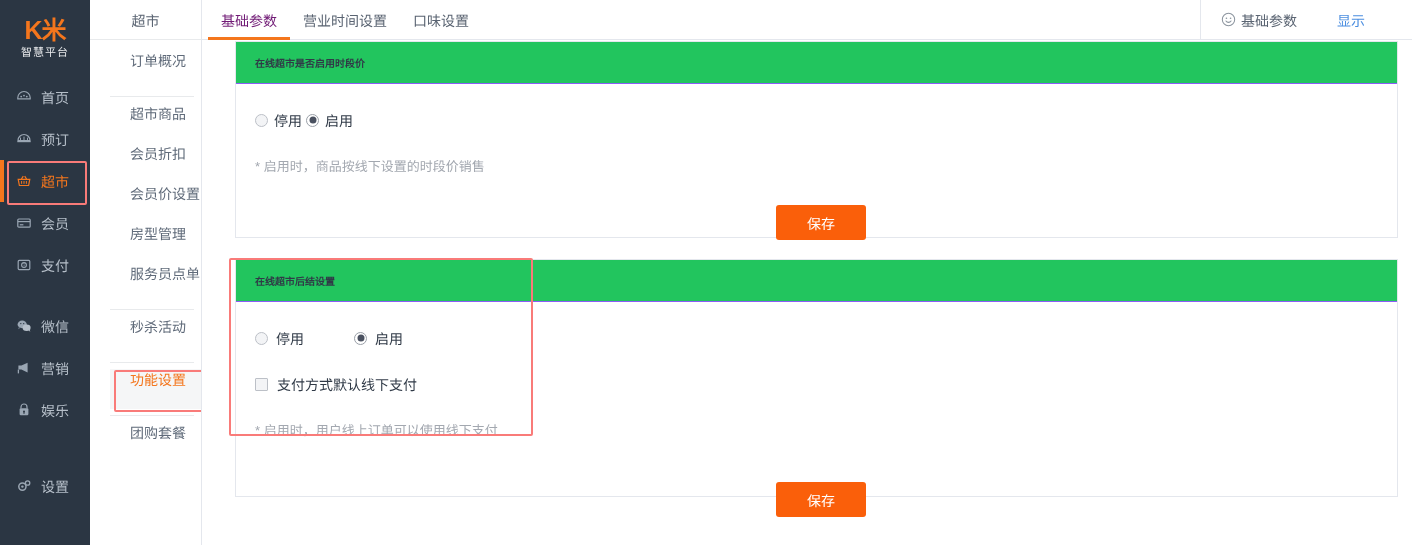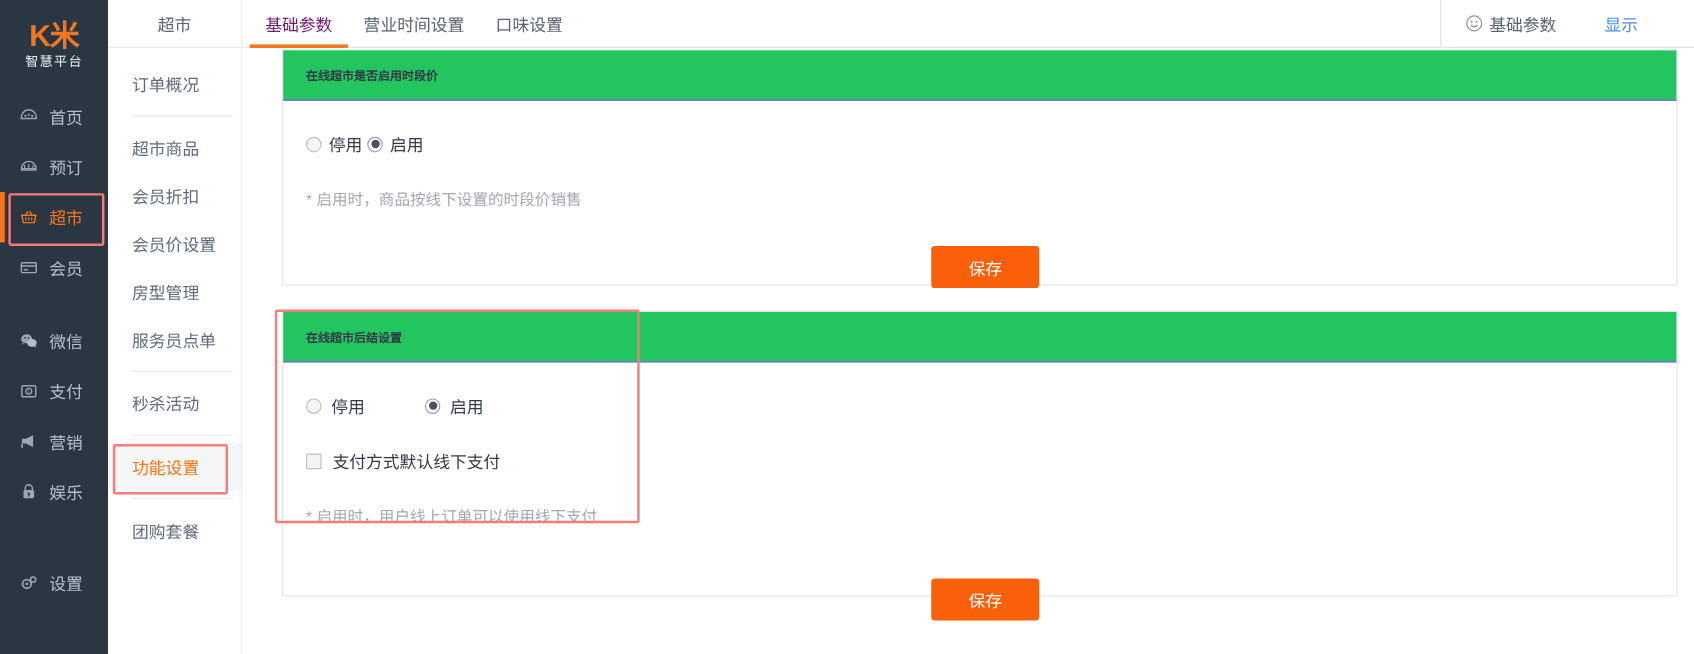--- a/index.html
+++ b/index.html
@@ -82,25 +82,26 @@
   .submenu-title {
     height: 40px;
     display: flex; align-items: center; justify-content: center;
     font-size: 14px; color: #5a6472;
     border-bottom: 1px solid #e8eaec;
   }
   .sm-list { padding-top: 10px; }
   .sm-item {
     position: relative;
     height: 40px;
-    display: flex; align-items: center;
+    display: flex; align-items: flex-start;
     padding-left: 20px;
     font-size: 14px;
     color: #606b7a;
     cursor: pointer;
+    margin-left: 20px;
   }
   .sm-item.active { color: #f4761d; background: #f5f6f7; }
   .sm-item.active::after {
     content: "";
     position: absolute; left: 4px; top: 1px;
     width: 92px; height: 38px;
     border: 2px solid #f97b79;
     border-radius: 2px;
     pointer-events: none;
   }
@@ -291,43 +292,43 @@
         <span class="ri">
           <svg viewBox="0 0 16 16" width="16" height="16">
               <rect x="1.8" y="4" width="12.4" height="8.2" rx="1" fill="none" stroke="#9aa6b3" stroke-width="1.2"></rect>
               <line x1="1.8" y1="6.6" x2="14.2" y2="6.6" stroke="#9aa6b3" stroke-width="1.2"></line>
               <line x1="3.8" y1="9.8" x2="7.4" y2="9.8" stroke="#9aa6b3" stroke-width="1.2"></line>
             </svg>
         </span>
         <span>会员</span>
       </div>
 
+      <div class="rail-item">
+        <span class="ri">
+          <svg viewBox="0 0 16 16" width="16" height="16">
+              <rect x="2.2" y="3.4" width="11.6" height="9.2" rx="1" fill="none" stroke="#9aa6b3" stroke-width="1.2"></rect>
+              <circle cx="8" cy="8" r="2.4" fill="none" stroke="#9aa6b3" stroke-width="1.1"></circle>
+              <text x="8" y="9.4" font-size="3.6" fill="#9aa6b3" text-anchor="middle" font-family="sans-serif">1</text>
+            </svg>
+        </span>
+        <span>支付</span>
+      </div>
+
       <div class="rail-item gap-top">
         <span class="ri">
           <svg viewBox="0 0 16 16" width="16" height="16">
               <ellipse cx="6.2" cy="6.4" rx="4.6" ry="3.8" fill="#9aa6b3"></ellipse>
               <path d="M4.1 9.8 2.4 11.3l.5-2z" fill="#9aa6b3"></path>
               <ellipse cx="10.6" cy="9.7" rx="4" ry="3.3" fill="#b6bfc9"></ellipse>
               <path d="M12.6 12.5 14.3 13.8l-.5-1.8z" fill="#b6bfc9"></path>
               <circle cx="4.8" cy="5.6" r="0.7" fill="#2b3643"></circle>
               <circle cx="7.7" cy="5.6" r="0.7" fill="#2b3643"></circle>
             </svg>
         </span>
         <span>微信</span>
-      </div>
-
-      <div class="rail-item">
-        <span class="ri">
-          <svg viewBox="0 0 16 16" width="16" height="16">
-              <rect x="2.2" y="3.4" width="11.6" height="9.2" rx="1" fill="none" stroke="#9aa6b3" stroke-width="1.2"></rect>
-              <circle cx="8" cy="8" r="2.4" fill="none" stroke="#9aa6b3" stroke-width="1.1"></circle>
-              <text x="8" y="9.4" font-size="3.6" fill="#9aa6b3" text-anchor="middle" font-family="sans-serif">1</text>
-            </svg>
-        </span>
-        <span>支付</span>
       </div>
 
       <div class="rail-item">
         <span class="ri">
           <svg viewBox="0 0 16 16" width="16" height="16">
               <path d="M2.4 5.6h3l6.2-2.8v9.6L5.4 9.6h-3z" fill="#9aa6b3"></path>
               <line x1="2.4" y1="9.6" x2="2.4" y2="13.4" stroke="#9aa6b3" stroke-width="1.3"></line>
             </svg>
         </span>
         <span>营销</span>

